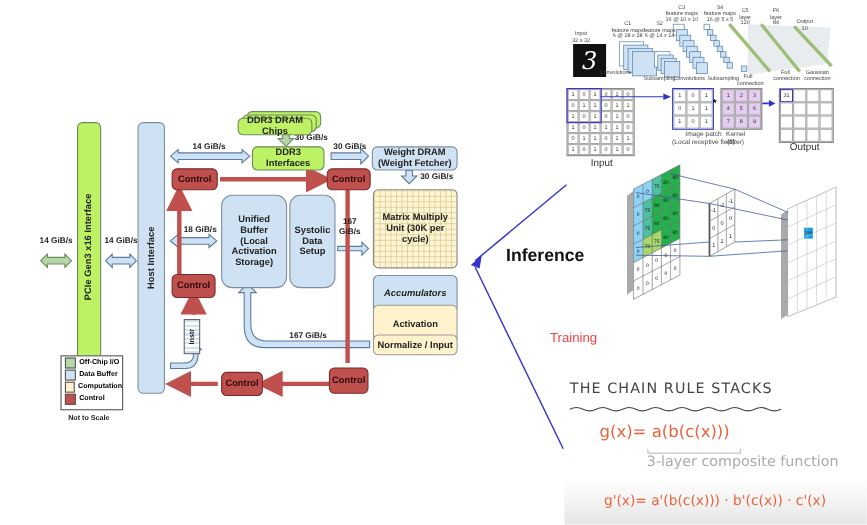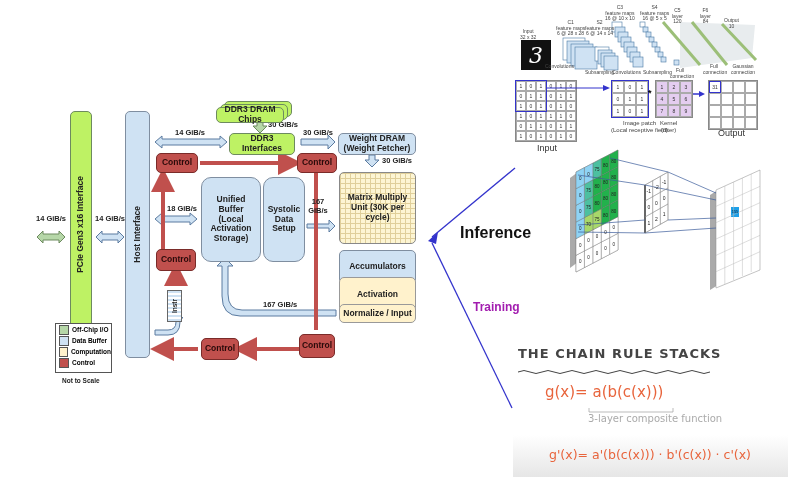--- a/index.html
+++ b/index.html
@@ -102,21 +102,21 @@
       <span>Control</span>
     </div>
   <div class="box red" style="left:299px;top:334px;width:36px;height:24px;">
       <span>Control</span>
     </div>
 
   <div class="box blue" style="left:201px;top:177px;width:60px;height:85px;border-radius:10px;padding:0 4px;">Unified Buffer (Local Activation Storage)</div>
   <div class="box blue" style="left:263px;top:177px;width:42px;height:85px;border-radius:10px;padding:0 4px;">Systolic Data Setup</div>
 
   <div class="box mmu" style="left:339px;top:172px;width:77px;height:72px;padding:0 6px;">Matrix Multiply Unit (30K per cycle)</div>
-  <div class="box blue" style="left:339px;top:250px;width:77px;height:34px;">Accumulators</div>
+  <div class="box blue" style="left:339px;top:250px;width:77px;height:34px;font-style:italic;">Accumulators</div>
   <div class="box yellow" style="left:339px;top:277px;width:77px;height:35px;">Activation</div>
   <div class="box yellow" style="left:339px;top:304px;width:77px;height:19px;">Normalize / Input</div>
 
   <div class="box" style="left:167px;top:290px;width:15px;height:32px;border:1px solid #666;background:repeating-linear-gradient(#cfe2f3 0 2px,#fff 2px 4px);border-radius:0;">
     <span class="vert" style="font-size:6.5px;">Instr</span>
   </div>
 
   <div class="legend">
     <div class="row">
         <div class="sw" style="background:#b6d7a8"></div>
@@ -399,25 +399,25 @@
     </svg>
   <div class="abs" style="left:731px;top:209px;font-size:4px;width:8px;text-align:center;color:#123;">155</div>
 </div>
 
 <svg width="788" height="477">
   <line x1="515" y1="168" x2="432" y2="237" stroke="#3333cc" stroke-width="1.3"></line>
   <line x1="512" y1="408" x2="432" y2="243" stroke="#3333cc" stroke-width="1.3"></line>
   <polygon points="428,241 438,232 436,244" fill="#3333cc"></polygon>
 </svg>
 <div class="abs" style="left:460px;top:212px;font-size:16px;font-weight:bold;color:#111;margin-top:12px;">Inference</div>
-<div class="abs" style="left:473px;top:300px;font-size:12px;font-weight:bold;color:#a21caf;">Training</div>
+<div class="abs" style="left:500px;top:300px;font-size:12px;font-weight:normal;color:#ef4444;">Training</div>
 
 <div>
   <div class="abs" style="left:513px;top:435px;width:275px;height:42px;background:linear-gradient(#fff,#e6e6e6);"></div>
-  <div class="hand" style="left:518px;top:346px;font-size:13px;color:#444;letter-spacing:1px;font-weight:bold;">THE CHAIN RULE STACKS</div>
+  <div class="hand" style="left:518px;top:346px;font-size:13px;color:#444;letter-spacing:1px;">THE CHAIN RULE STACKS</div>
   <svg width="788" height="477">
     <path d="M518,372 q6,-3 12,0 t12,0 t12,0 t12,0 t12,0 t12,0 t12,0 t12,0 t12,0 t12,0 t12,0 t12,0 t12,0 t12,0 t12,0 t12,0" fill="none" stroke="#444" stroke-width="1"></path>
     <path d="M589,408 v4 h84 v-4" fill="none" stroke="#aaa" stroke-width="0.8"></path>
   </svg>
   <div class="hand" style="left:545px;top:383px;font-size:15px;color:#e8643c;">g(x)= a(b(c(x)))</div>
-  <div class="hand" style="left:588px;top:413px;font-size:10px;color:#aaa;">3-layer composite function</div>
+  <div class="hand" style="left:588px;top:413px;font-size:13px;color:#aaa;">3-layer composite function</div>
   <div class="hand" style="left:549px;top:447px;font-size:12.5px;color:#e8643c;">g'(x)= a'(b(c(x))) · b'(c(x)) · c'(x)</div>
 </div>
 
 </body></html>

